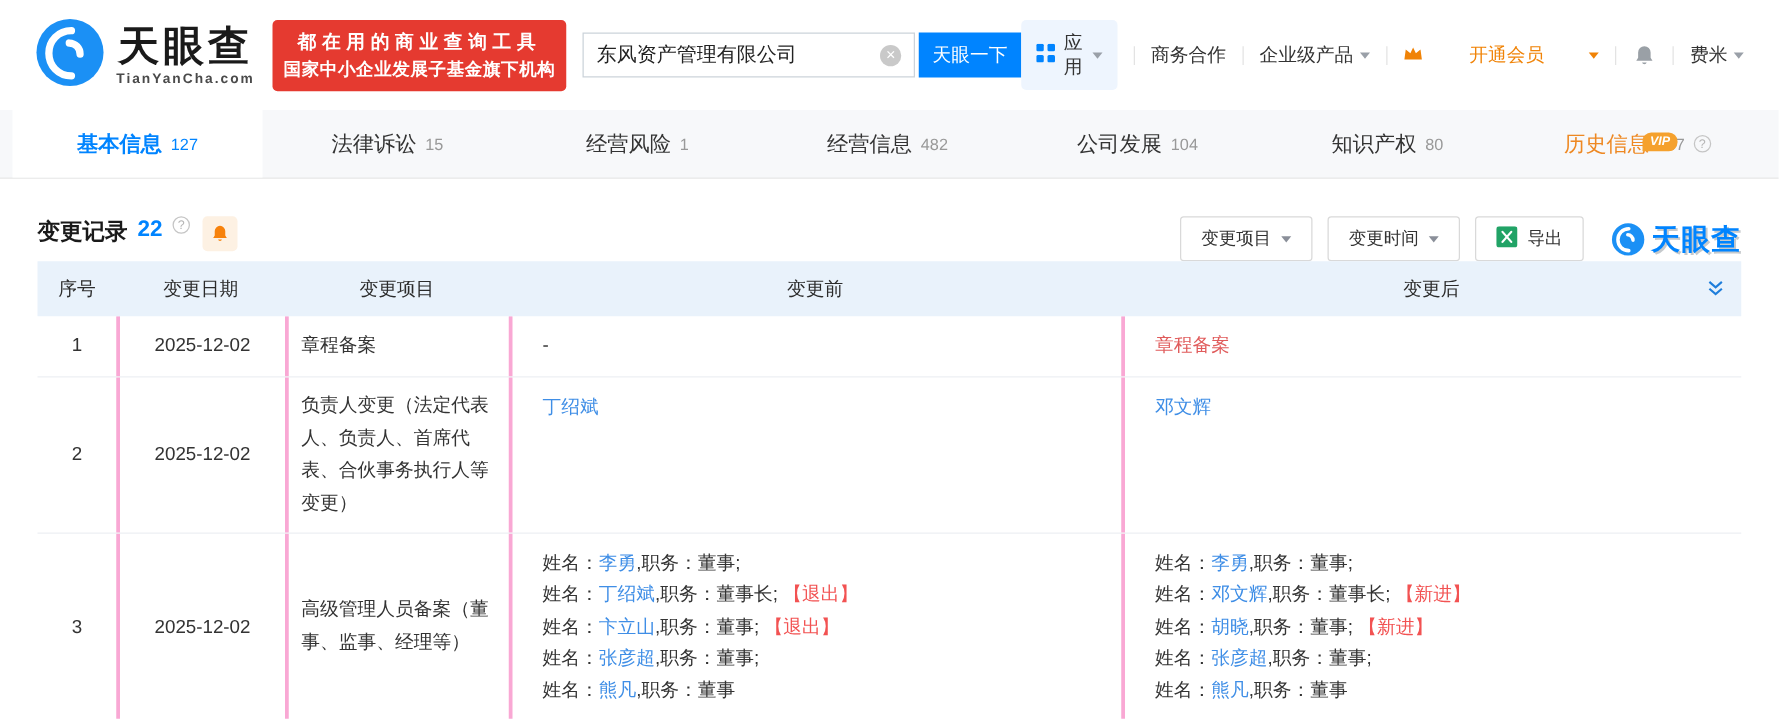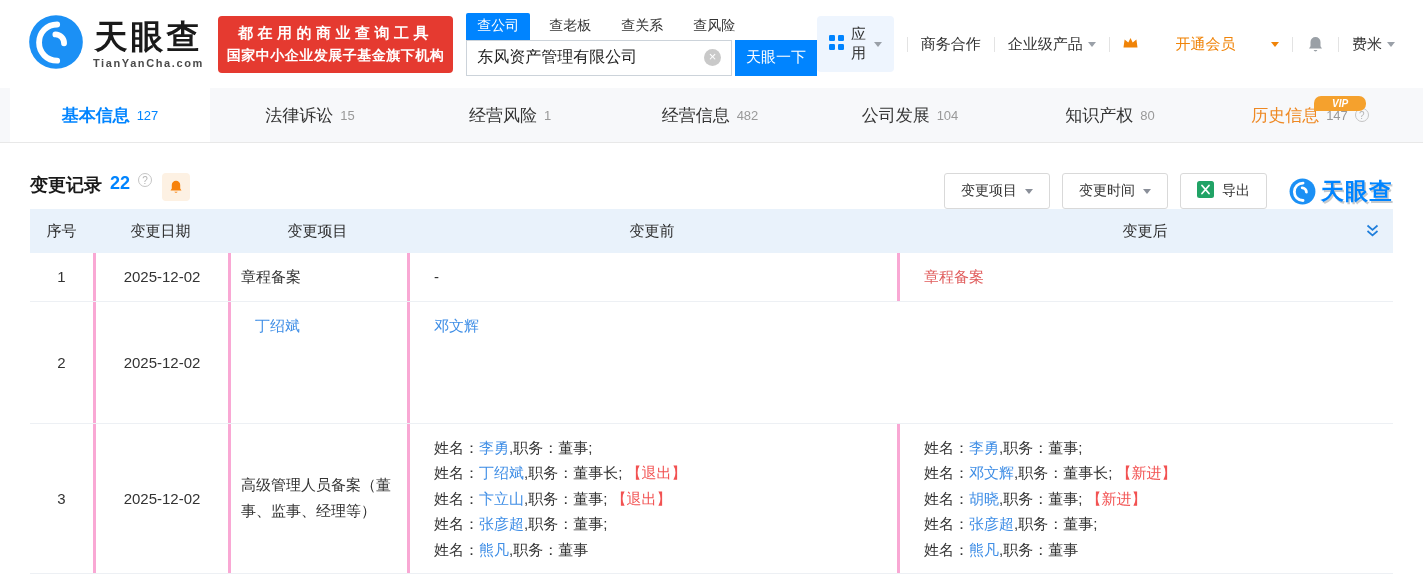--- a/index.html
+++ b/index.html
@@ -39,22 +39,22 @@
   .vip-link .caret { border-top-color:#f08307; }
 
   
   .page-tabs { height:55px; background:#f7f8fa; border-bottom:1px solid #e8e8e8; display:flex; padding-left:10px; }
   .ptab { width:200px; display:flex; align-items:center; justify-content:center; gap:7px;
     font-size:17px; color:#333; position:relative; cursor:pointer; }
   .ptab.active { background:#fff; color:#0084ff; font-weight:bold; }
   .ptab-count { font-size:13px; color:#999; font-weight:normal; }
   .ptab.active .ptab-count { color:#0084ff; }
   .ptab.vip-style { color:#ee8822; }
-  .vip-badge { position:absolute; top:8px; left:50%; margin-left:4px; background:#f5a12d; color:#fff;
-    font-size:10px; font-style:italic; font-weight:bold; padding:1px 18px; border-radius:7px 7px 7px 0; line-height:13px; }
+  .vip-badge { position:absolute; top:18px; left:50%; margin-left:4px; background:#f5a12d; color:#fff;
+    font-size:10px; font-style:italic; font-weight:bold; padding:1px 6px; border-radius:7px 7px 7px 0; line-height:13px; }
   .qmark { width:14px; height:14px; border:1px solid #c5c5c5; border-radius:50%; color:#b5b5b5;
     font-size:10px; line-height:13px; text-align:center; display:inline-block; flex:none; font-weight:normal; }
 
   
   main { padding:0 30px; }
   .section-head { display:flex; align-items:flex-start; margin:30px 0 0; }
   .sec-title { font-size:18px; font-weight:bold; color:#1a1a1a; }
   .sec-count { color:#0084ff; font-size:18px; font-weight:bold; margin-left:8px; margin-right:8px; }
   .bell-chip { width:28px; height:28px; background:#fdf1e3; border-radius:4px; display:flex;
     align-items:center; justify-content:center; margin-left:10px; cursor:pointer; }
@@ -102,26 +102,20 @@
       <span class="logo-en">TianYanCha.com</span>
     </span>
   </div>
 
   <div class="banner">
     <div class="banner-l1">都在用的商业查询工具</div>
     <div class="banner-l2">国家中小企业发展子基金旗下机构</div>
   </div>
 
   <div class="search">
-    <div class="search-tabs">
-      <span class="stab active">查公司</span>
-      <span class="stab">查老板</span>
-      <span class="stab">查关系</span>
-      <span class="stab">查风险</span>
-    </div>
     <div class="search-row">
       <div class="search-box">
         <input class="search-field" value="东风资产管理有限公司" style="">
         <span class="clear-btn">×</span>
       </div>
       <button class="search-submit">天眼一下</button>
     </div>
   </div>
 
   <nav class="topnav">
@@ -266,20 +260,23 @@
           <div class="c-before">
             <div class="line"><span>-</span></div>
           </div>
           <div class="c-after">
             <div class="line"><span class="soft-red">章程备案</span></div>
           </div>
         </div>
         <div class="trow">
           <div class="c-no">2</div>
           <div class="c-date">2025-12-02</div>
+          <div class="c-item">
+            <div>负责人变更（法定代表人、负责人、首席代表、合伙事务执行人等变更）</div>
+          </div>
           <div class="c-before">
             <div class="line"><span class="lnk">丁绍斌</span></div>
           </div>
           <div class="c-after">
             <div class="line"><span class="lnk">邓文辉</span></div>
           </div>
         </div>
         <div class="trow">
           <div class="c-no">3</div>
           <div class="c-date">2025-12-02</div>

